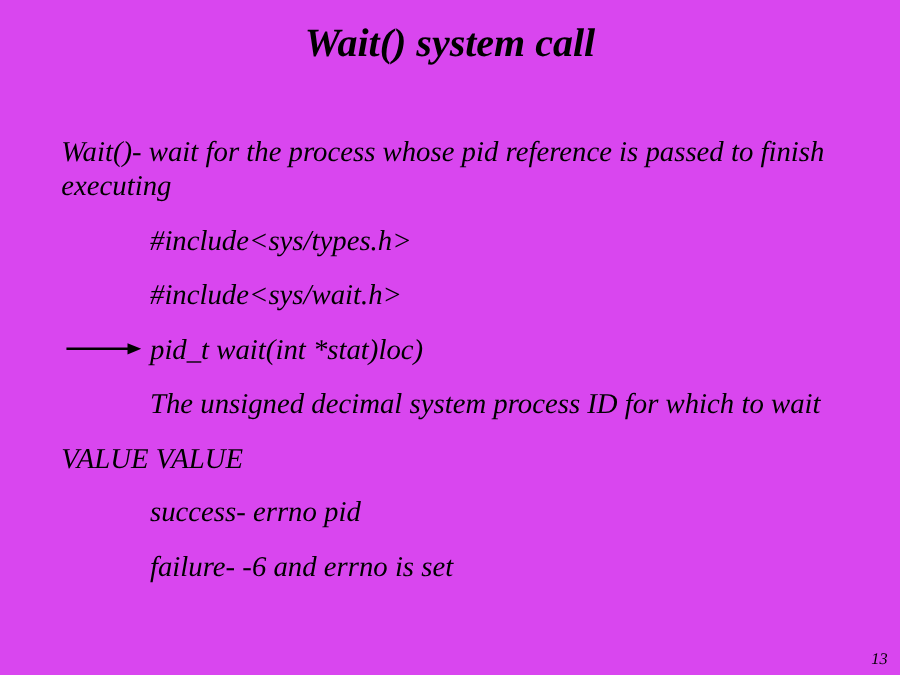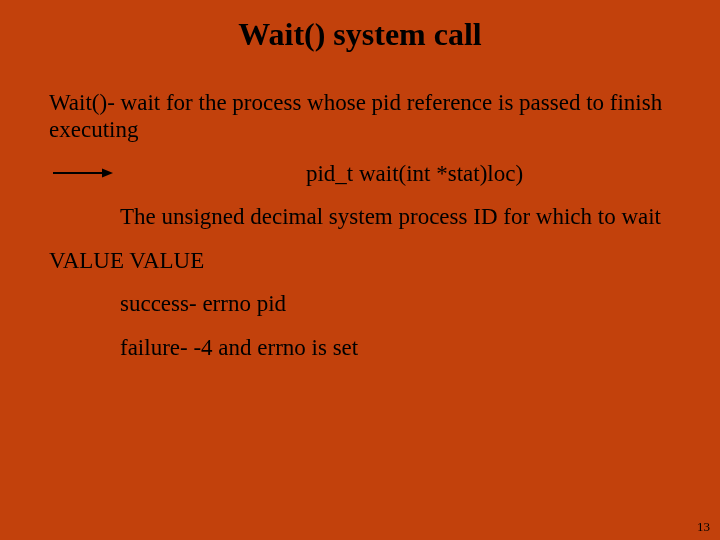--- a/index.html
+++ b/index.html
@@ -4,52 +4,52 @@
 <style>
   html, body {
     margin: 0;
     padding: 0;
     background: #ffffff;
   }
   .slide {
     position: relative;
     width: 720px;
     height: 540px;
-    background: #c2410c;
+    background: #d946ef;
     color: #000000;
     font-family: "Liberation Serif", "DejaVu Serif", serif;
     overflow: hidden;
+    font-style: italic;
   }
   .title {
     margin: 14px 0 0 0;
     font-size: 32px;
     line-height: 40px;
     font-weight: bold;
     text-align: center;
     letter-spacing: 0px;
   }
   .body {
-    margin: 35px 0 0 49px;
+    margin: 54px 0 0 49px;
     width: 660px;
   }
   .para {
     margin: 0 0 16.5px 0;
     font-size: 23px;
     line-height: 27px;
     white-space: nowrap;
   }
   .para.wrap {
     white-space: normal;
   }
   .para.indent {
     padding-left: 71px;
   }
   .para.arrow-host {
     position: relative;
-    text-align: center;
   }
   .arrow {
     position: absolute;
     left: 4px;
     top: 50%;
     transform: translateY(-50%);
     width: 60px;
     height: 12px;
     line-height: 0;
   }
@@ -70,37 +70,39 @@
 
 <div class="slide">
 
   <h1 class="title">Wait() system call</h1>
 
   <div class="body">
 
     <p class="para wrap">Wait()- wait for the process whose pid reference is passed to finish executing</p>
 
 
+    <p class="para indent">#include&lt;sys/types.h&gt;</p>
 
+    <p class="para indent">#include&lt;sys/wait.h&gt;</p>
 
     <p class="para indent arrow-host">
       <span class="arrow">
         <svg width="60" height="12" viewBox="0 0 60 12" xmlns="http://www.w3.org/2000/svg">
           <line x1="0" y1="6" x2="50" y2="6" stroke="#000000" stroke-width="2"></line>
           <polygon points="49,1.5 60,6 49,10.5" fill="#000000"></polygon>
         </svg>
       </span>
       <span>pid_t wait(int *stat)loc)</span>
     </p>
 
     <p class="para indent">The unsigned decimal system process ID for which to wait</p>
 
     <p class="para">VALUE VALUE</p>
 
     <p class="para indent">success- errno pid</p>
 
-    <p class="para indent">failure- -4 and errno is set</p>
+    <p class="para indent">failure- -6 and errno is set</p>
 
   </div>
 
   <div class="page-number">13</div>
 
 </div>
 
 </body></html>

